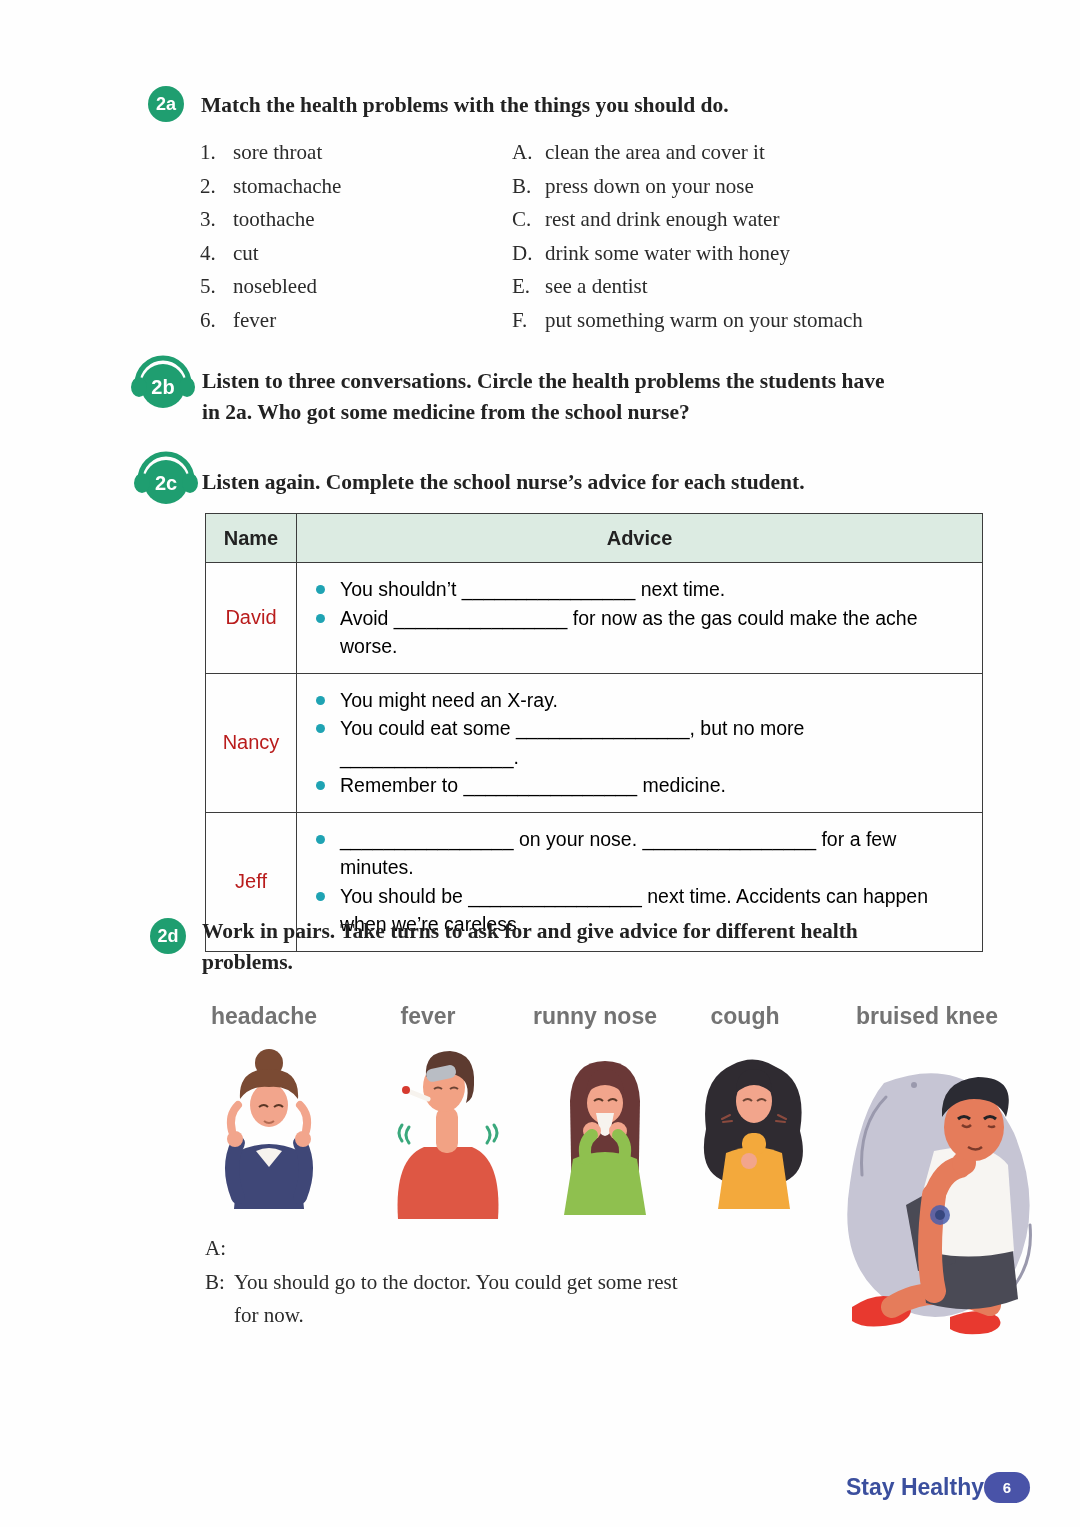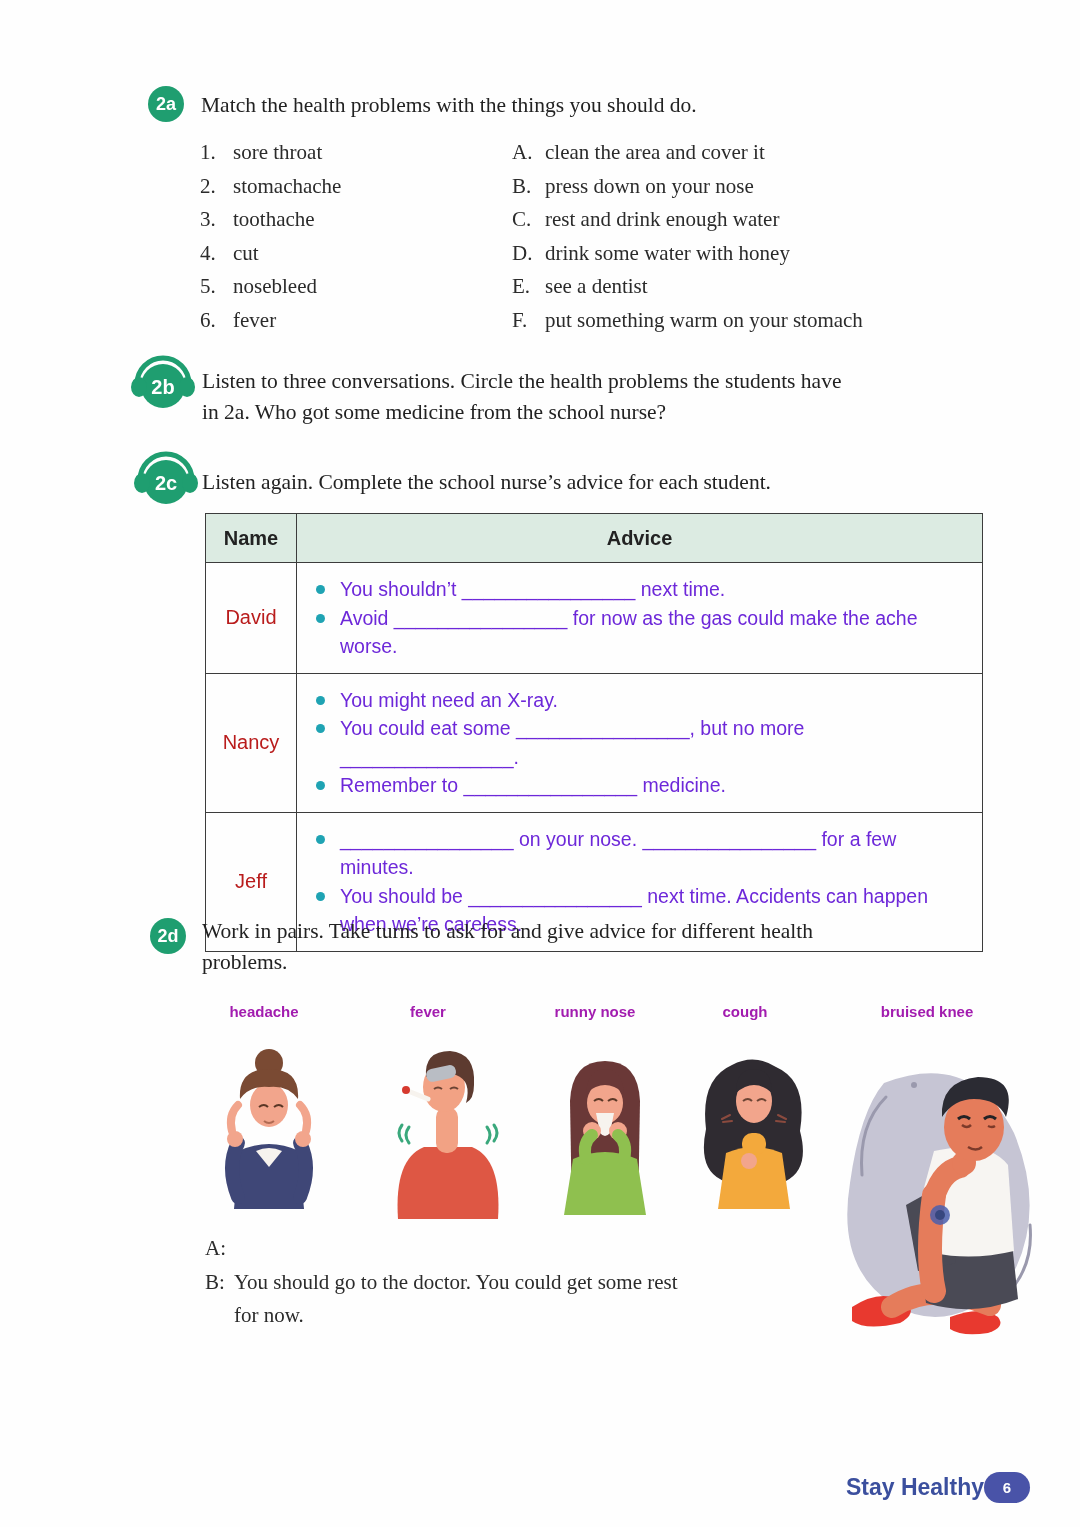--- a/index.html
+++ b/index.html
@@ -10,49 +10,49 @@
   }
   .abs{position:absolute;}
 
   
   .badge-circle{
     width:36px;height:36px;border-radius:50%;background:#1f9e70;
     color:#fff;font-family:"Liberation Sans","DejaVu Sans",sans-serif;
     font-weight:bold;font-size:18px;display:flex;align-items:center;justify-content:center;
   }
   .section-title{
-    font-weight:normal;font-size:21.5px;line-height:31px;color:#222;
+    font-weight:bold;font-size:21.5px;line-height:31px;color:#222;
   }
 
   
   .match-col{font-size:21px;line-height:33.5px;}
   .match-row{display:flex;}
   .match-row .num{width:33px;flex:0 0 33px;}
 
   
   table.advice-table{border-collapse:collapse;width:778px;table-layout:fixed;
     font-family:"Liberation Sans","DejaVu Sans",sans-serif;}
   table.advice-table th,table.advice-table td{border:1.6px solid #3c3c3c;}
   table.advice-table th{background:#dcebe2;font-size:20px;color:#222;height:46px;}
   th.name-col,td.name-col{width:88px;}
   td.name-col{text-align:center;font-size:20px;color:#b91c1c;}
   td.advice-col{padding:12px 47px 12px 16px;}
   ul.advice-list{margin:0;padding:0;list-style:none;}
   ul.advice-list li{
-    position:relative;padding-left:27px;font-size:19.5px;line-height:28.5px;color:#6d28d9;
+    position:relative;padding-left:27px;font-size:19.5px;line-height:28.5px;color:#000000;
   }
   ul.advice-list li .dot{
     position:absolute;left:3px;top:10px;width:9px;height:9px;border-radius:50%;background:#1fa3b3;
   }
 
   
   .fig-label{
     position:absolute;transform:translateX(-50%);
     font-family:"Liberation Sans","DejaVu Sans",sans-serif;
-    font-size:15px;font-weight:600;color:#a21caf;white-space:nowrap;
+    font-size:23px;font-weight:600;color:#737373;white-space:nowrap;
   }
   .dialogue{font-size:21px;line-height:33.5px;}
   .dlg-row{display:flex;}
   .dlg-row .spk{width:29px;flex:0 0 29px;}
 
   
   .footer{
     display:flex;align-items:center;
     font-family:"Liberation Sans","DejaVu Sans",sans-serif;
   }

